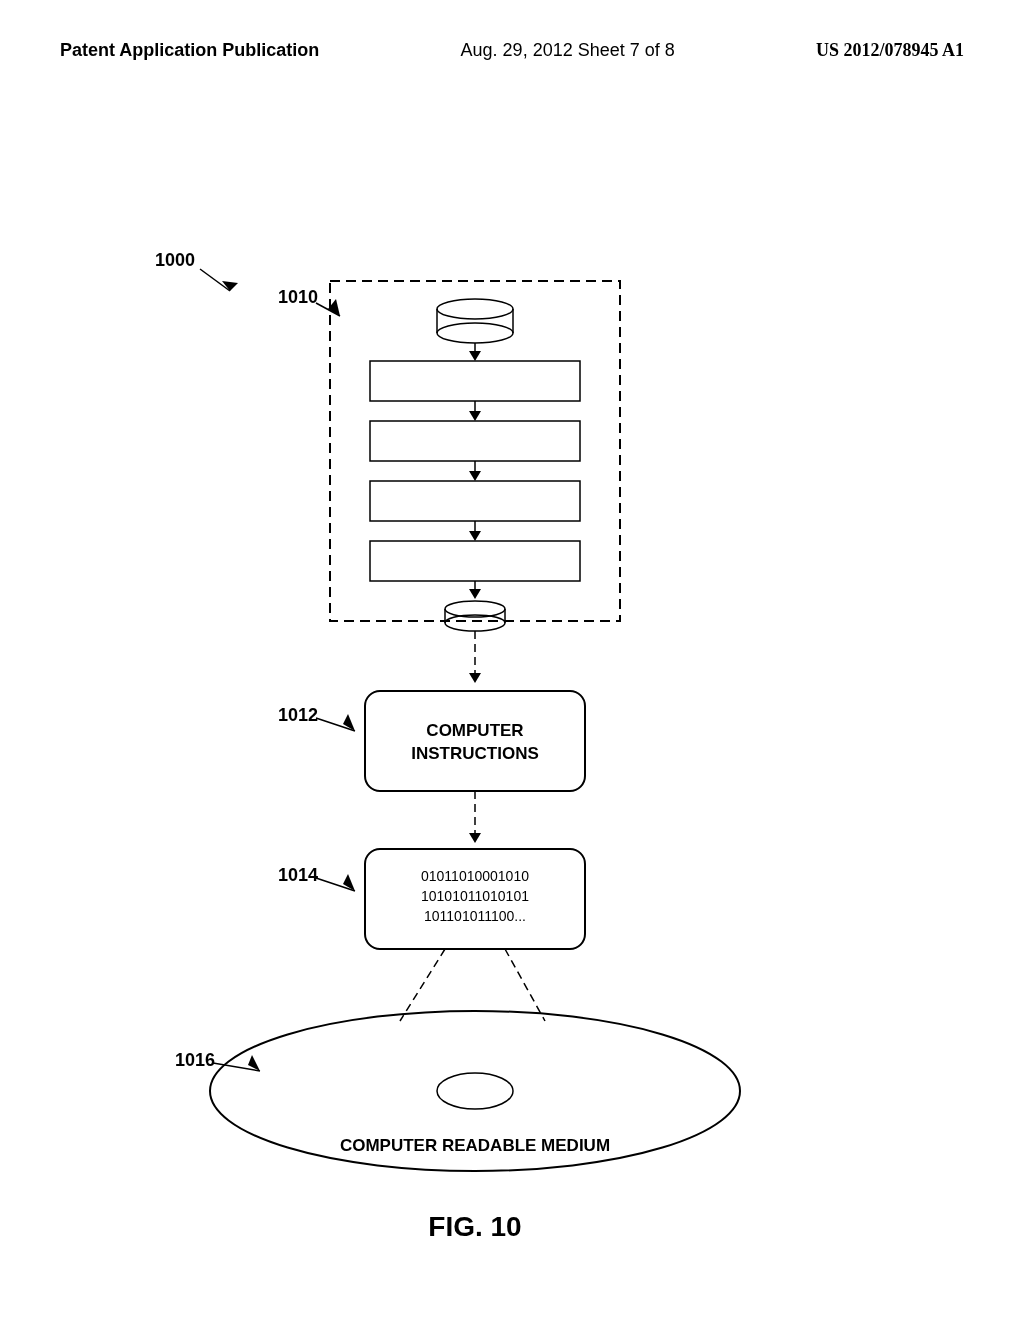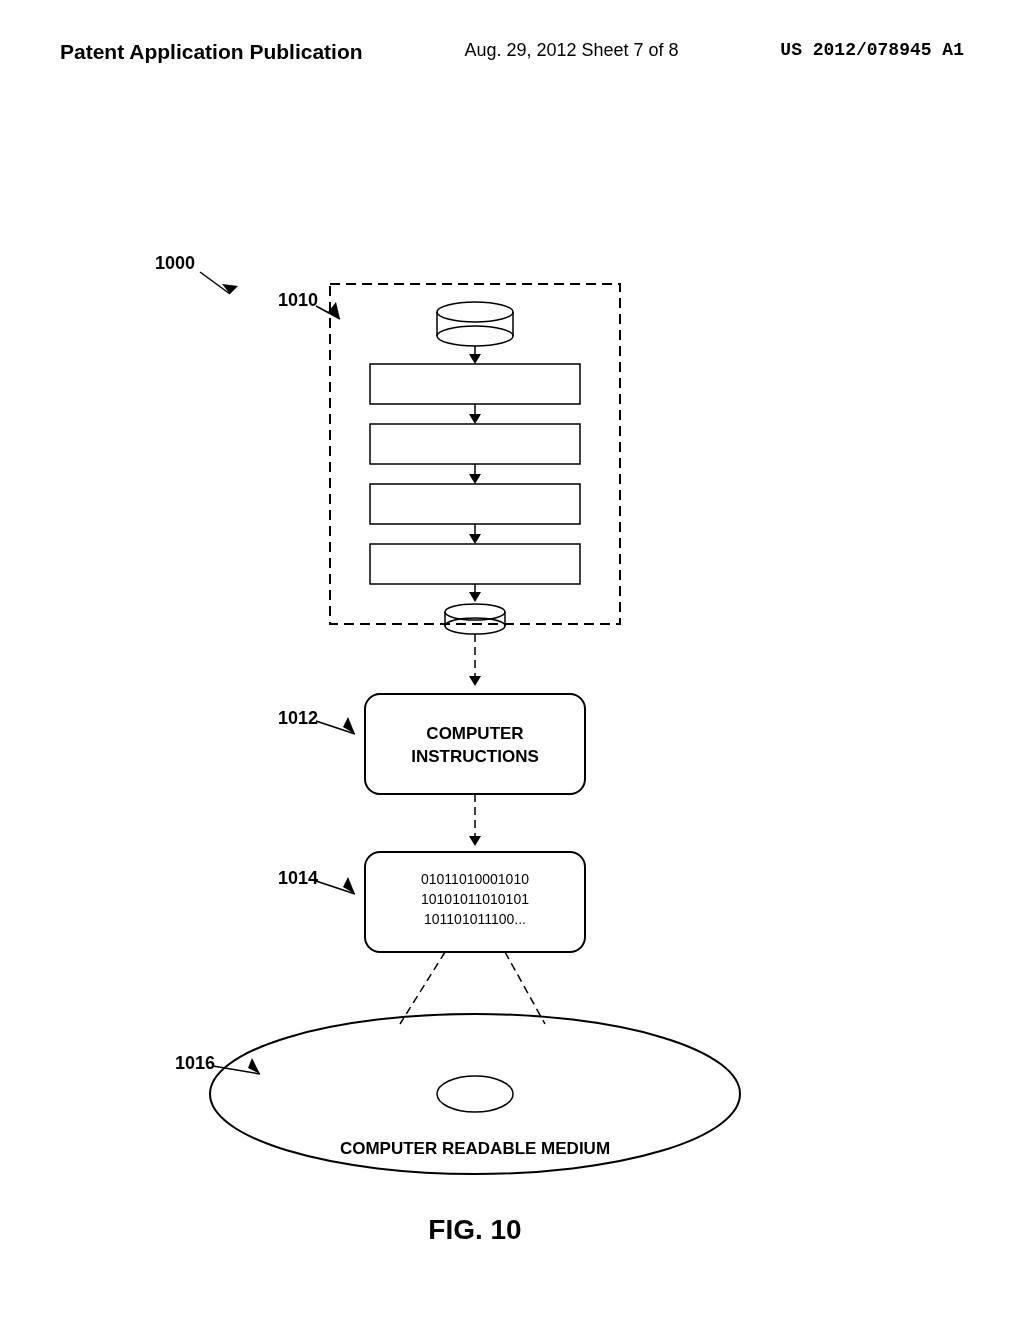--- a/index.html
+++ b/index.html
@@ -33,23 +33,23 @@
       top: 0;
       left: 0;
       width: 1024px;
       height: 1180px;
     }
   </style>
 </head>
 <body>
 
 <div class="header">
-  <div style="font-size:21px; font-weight:bold; font-family: Arial, sans-serif;">Patent Application Publication</div>
+  <div style="font-size:18px; font-weight:bold; font-family: Arial, sans-serif;">Patent Application Publication</div>
   <div style="font-size:18px; font-family: Arial, sans-serif;">Aug. 29, 2012  Sheet 7 of 8</div>
-  <div style="font-size:18px; font-weight:bold; font-family: Liberation Mono, monospace;">US 2012/078945 A1</div>
+  <div style="font-size:18px; font-weight:bold; font-family: Liberation Serif, serif;">US 2012/078945 A1</div>
 </div>
 
 <div class="diagram-area">
 
   <svg class="diagram-svg" viewBox="0 0 1024 1180" xmlns="http://www.w3.org/2000/svg">
 
     <text x="155" y="185" font-family="Arial, sans-serif" font-size="18" font-weight="bold">1000</text>
 
     <line x1="200" y1="188" x2="230" y2="210" stroke="black" stroke-width="1.5"></line>
     <polygon points="230,210 222,200 238,202" fill="black"></polygon>

